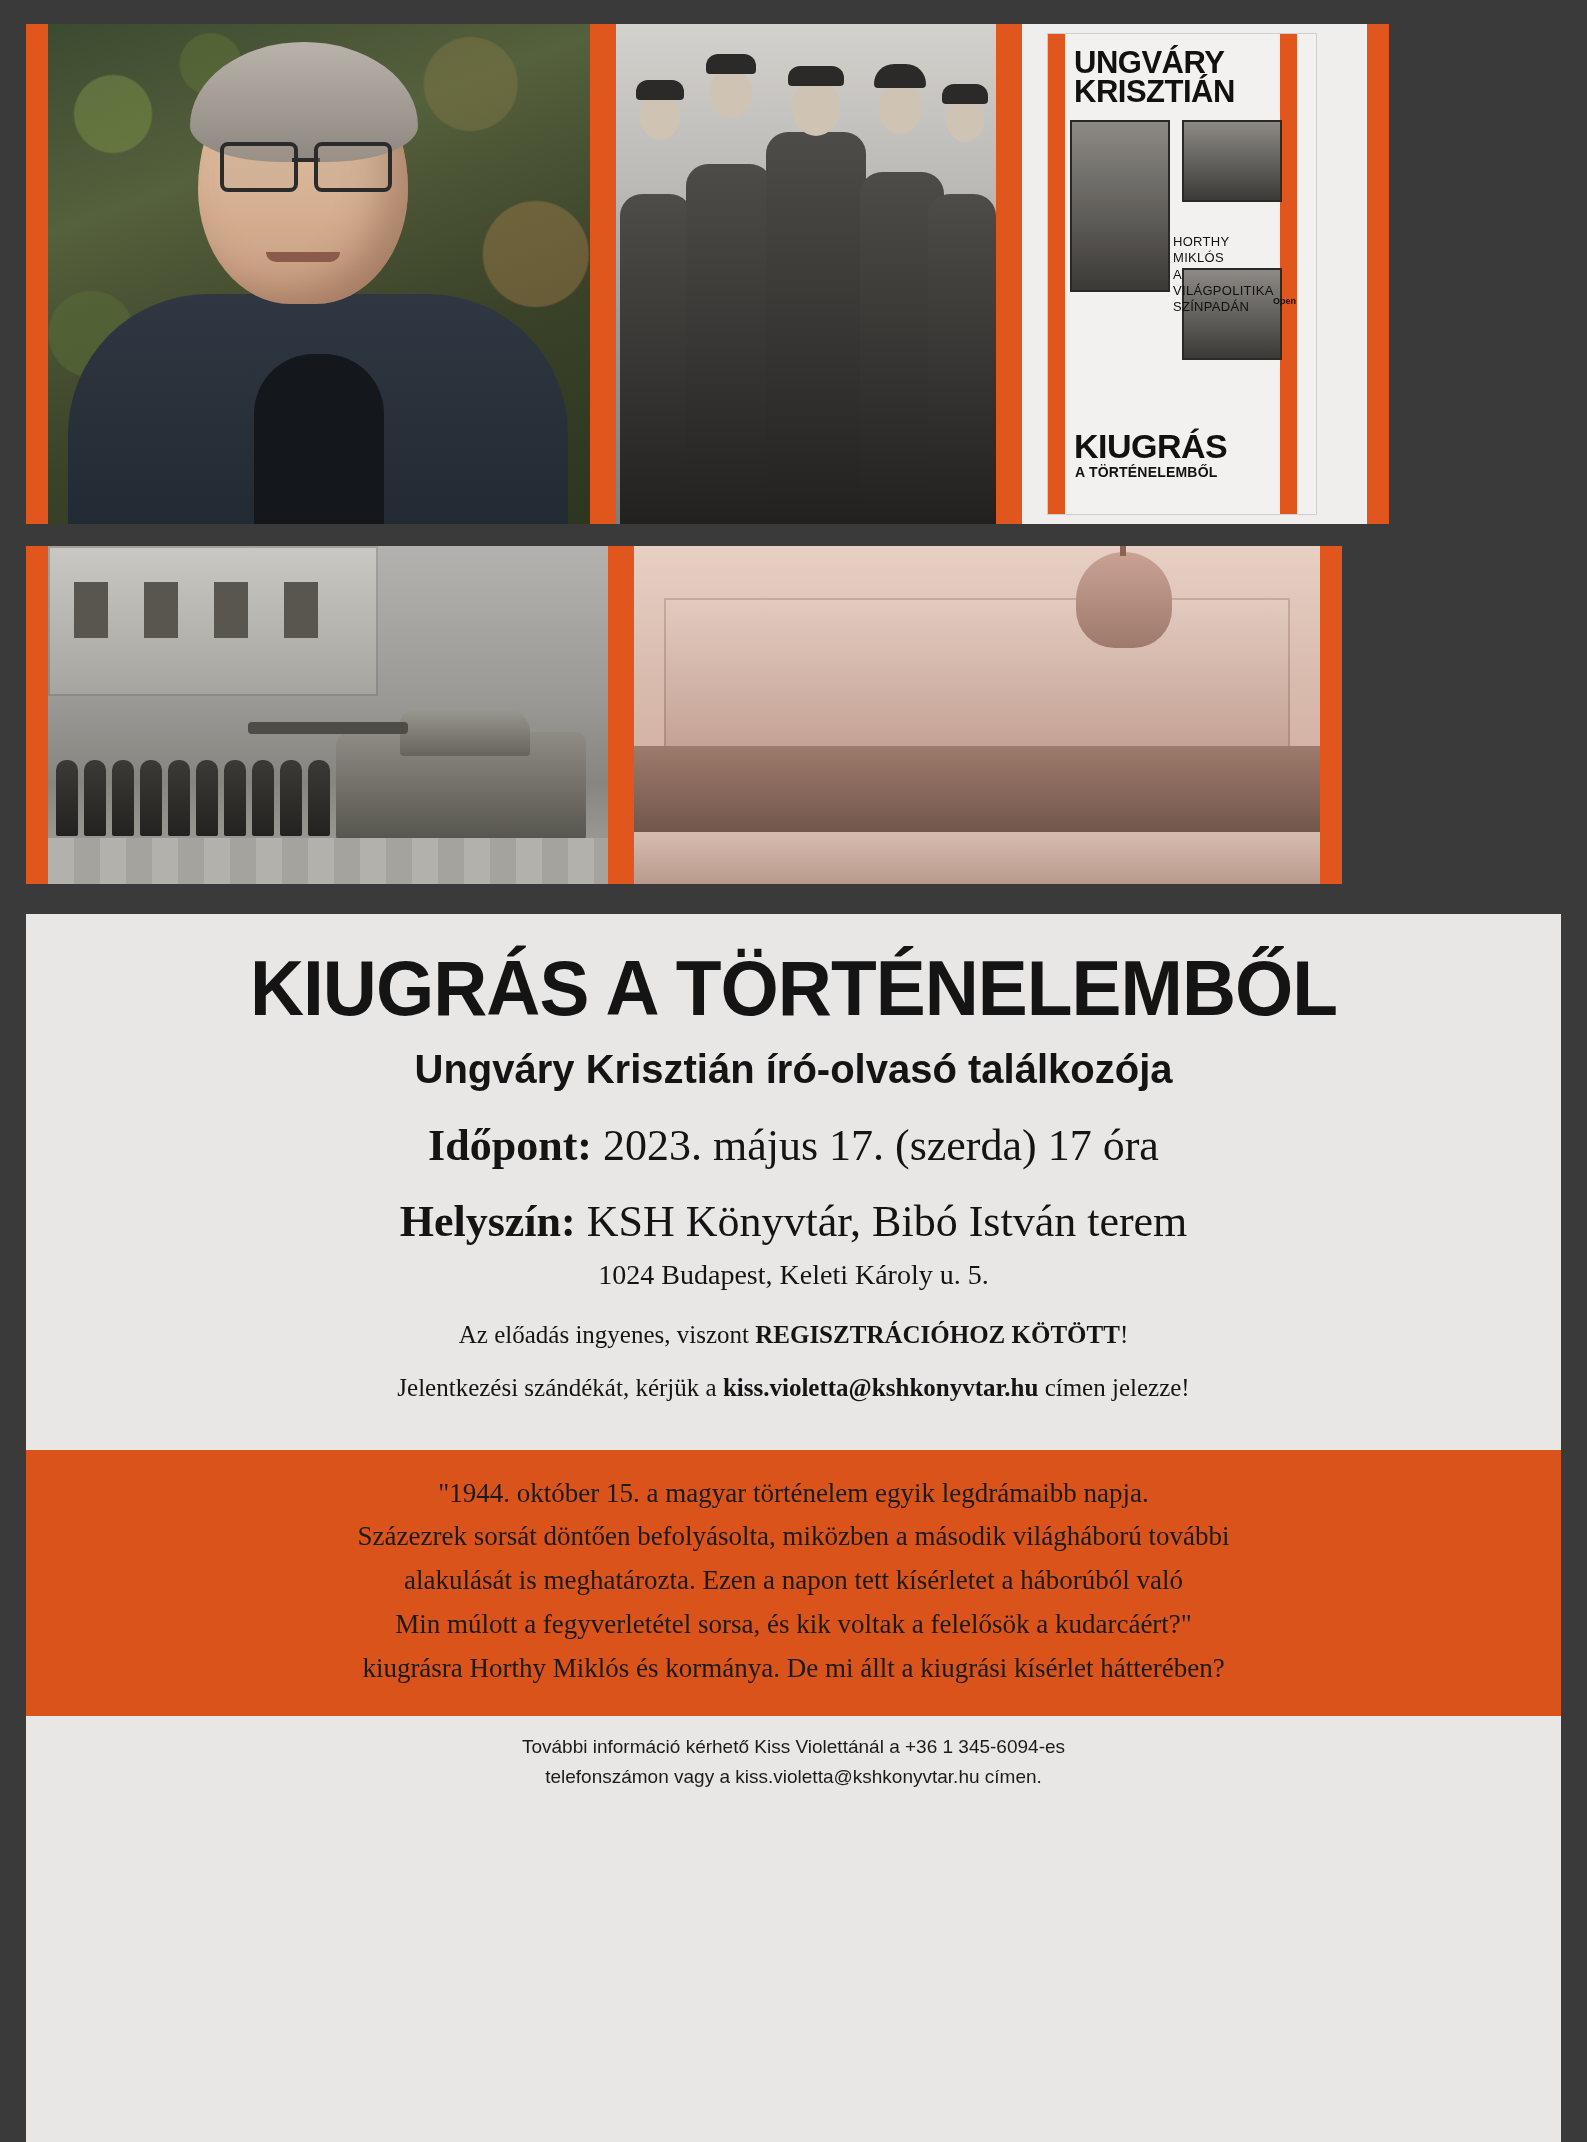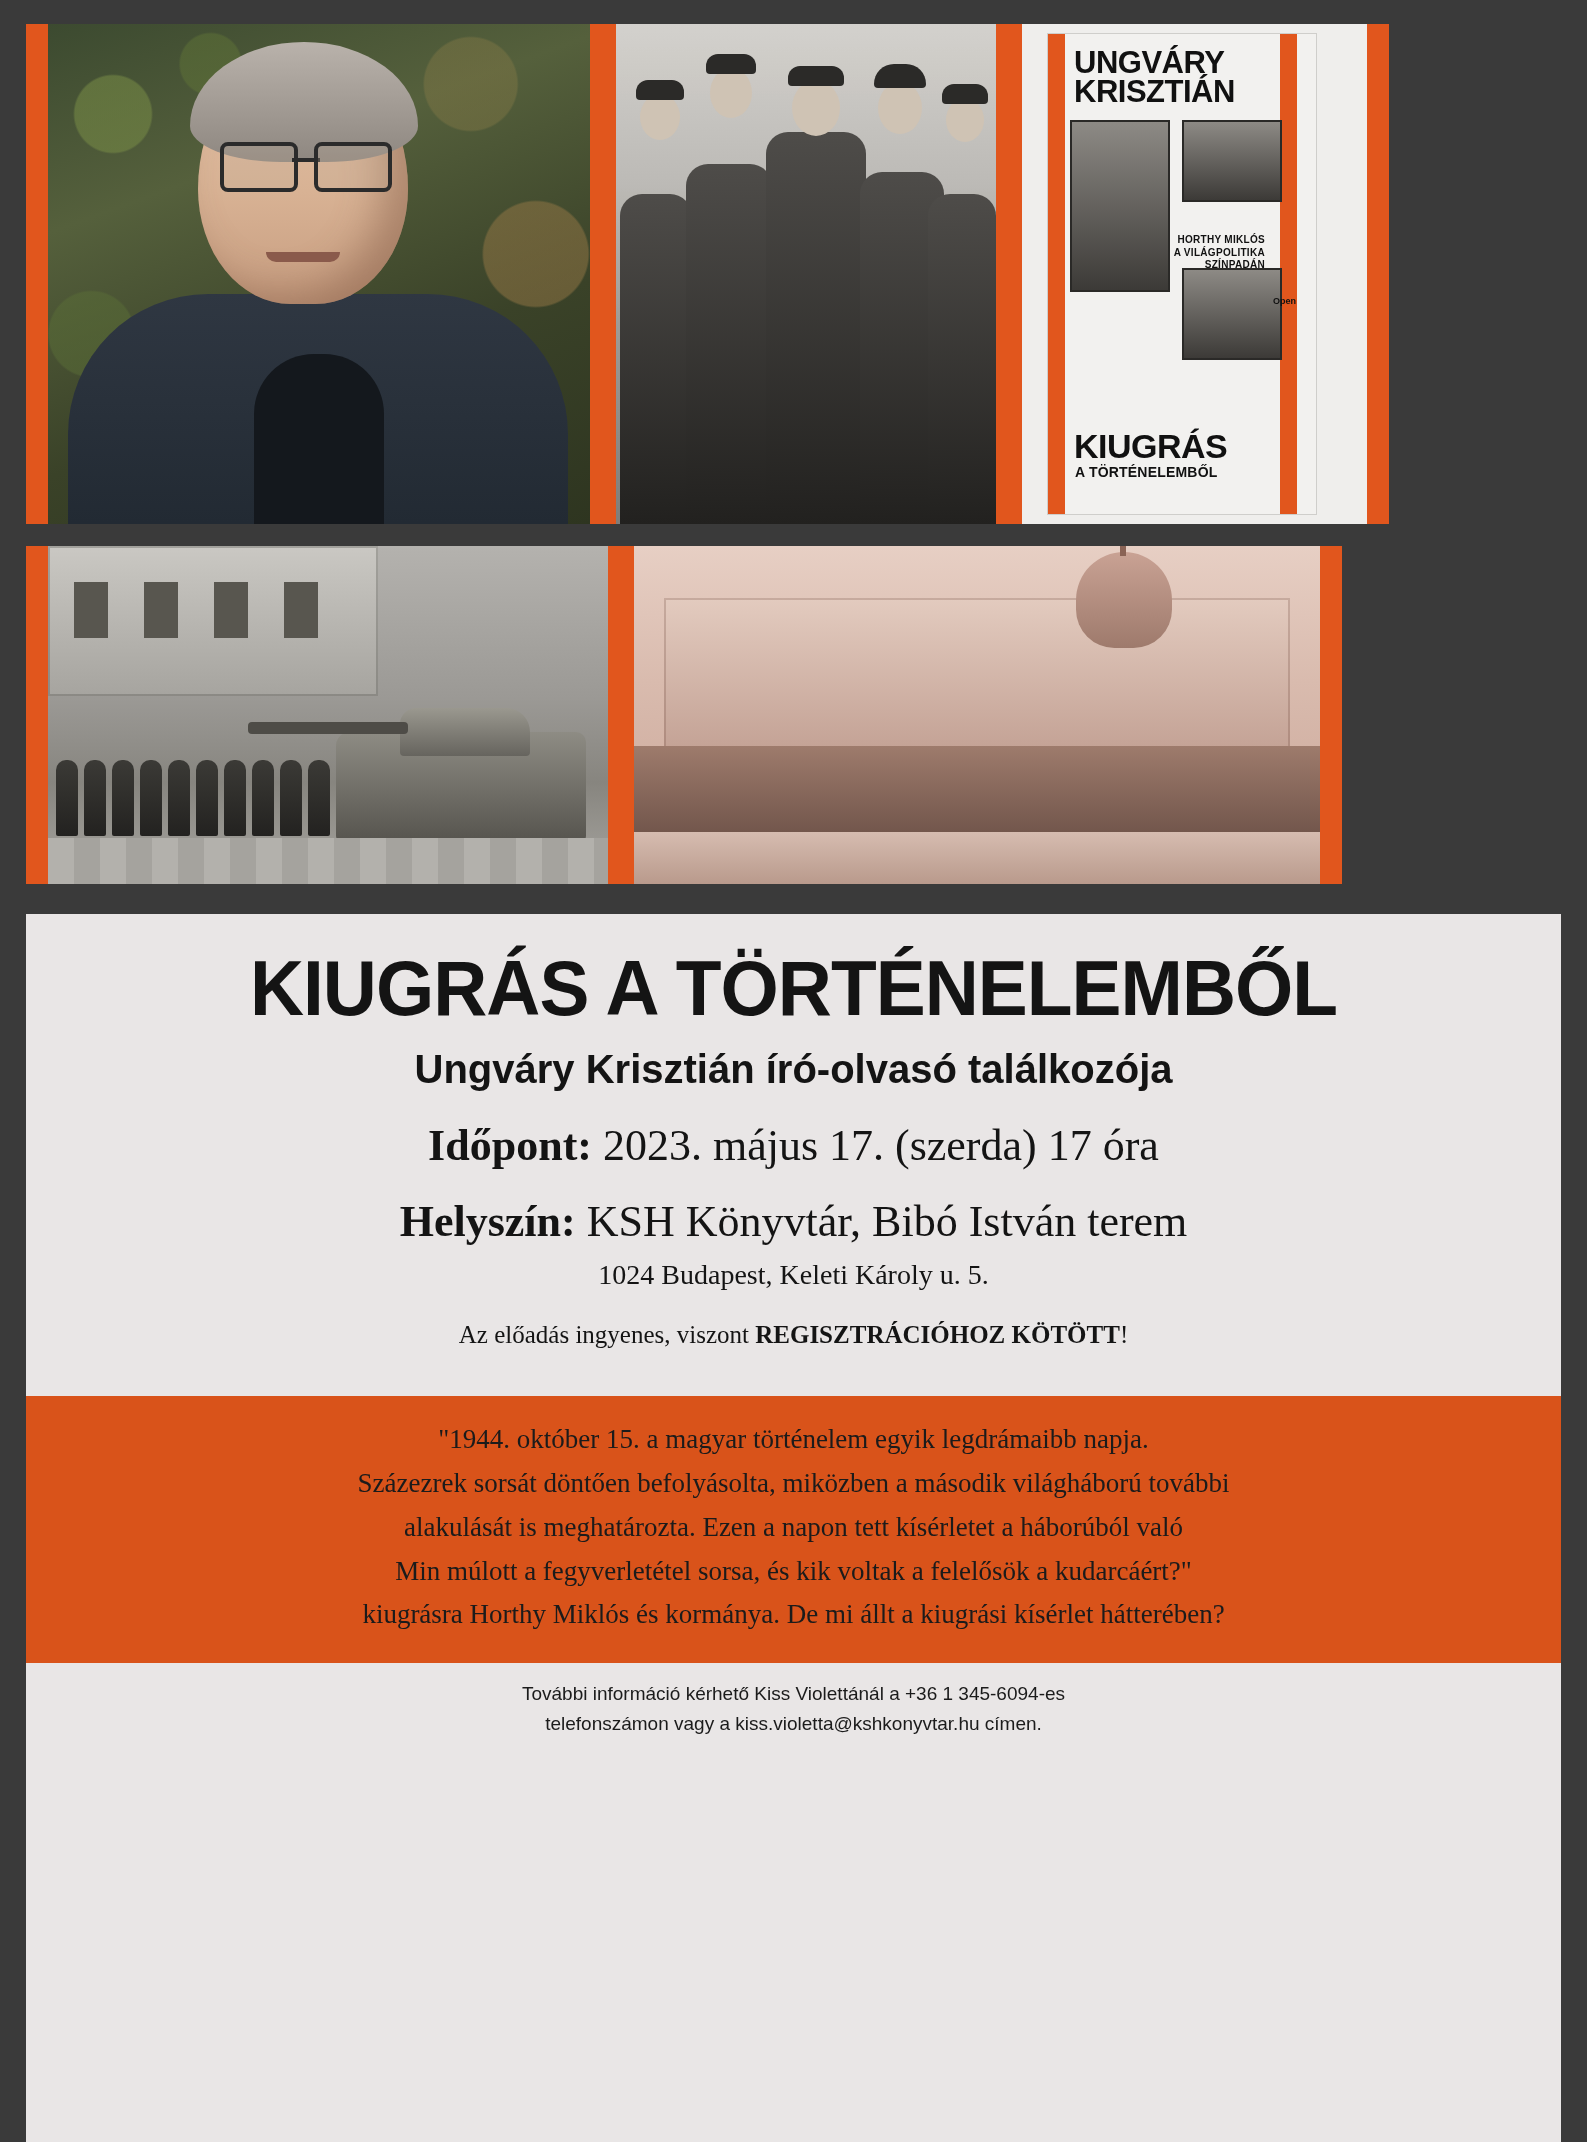--- a/index.html
+++ b/index.html
@@ -184,25 +184,24 @@
     border: 2px solid #2a2927;
   }
   .book .p1 { left: 0; top: 0; width: 96px; height: 168px; }
   .book .p2 { left: 112px; top: 0; width: 96px; height: 78px; }
   .book .p3 { left: 112px; top: 148px; width: 96px; height: 88px; }
   .book .meta {
     position: absolute;
     left: 116px; top: 86px;
     width: 100px;
     color: #111;
-    font-size: 10px;
-    font-weight: 700;
+    font-size: 13px;
+    font-weight: 400;
     line-height: 1.25;
     letter-spacing: .3px;
-    text-align: right;
   }
   .book .pub {
     position: absolute;
     right: 20px; top: 186px;
     font-size: 9px;
     font-weight: 700;
     color: #111;
   }
   .book .bigtitle {
     position: absolute;
@@ -506,20 +505,23 @@
 
     <p class="detail-line">
       <b>Helyszín:</b>
       <span>KSH Könyvtár, Bibó István terem</span>
     </p>
     <p class="address-line">1024 Budapest, Keleti Károly u. 5.</p>
 
     <p class="reg-line">
       <span>Az előadás ingyenes, viszont </span><b>REGISZTRÁCIÓHOZ KÖTÖTT</b><span>!</span>
     </p>
+    <p class="reg-line">
+      <span>Jelentkezési szándékát, kérjük a </span><b>kiss.violetta@kshkonyvtar.hu</b><span> címen jelezze!</span>
+    </p>
   </div>
 
   <div class="quote">
     <div>"1944. október 15. a magyar történelem egyik legdrámaibb napja.</div>
     <div>Százezrek sorsát döntően befolyásolta, miközben a második világháború további</div>
     <div>alakulását is meghatározta. Ezen a napon tett kísérletet a háborúból való</div>
     <div>Min múlott a fegyverletétel sorsa, és kik voltak a felelősök a kudarcáért?"</div>
     <div>kiugrásra Horthy Miklós és kormánya. De mi állt a kiugrási kísérlet hátterében?</div>
   </div>
 

